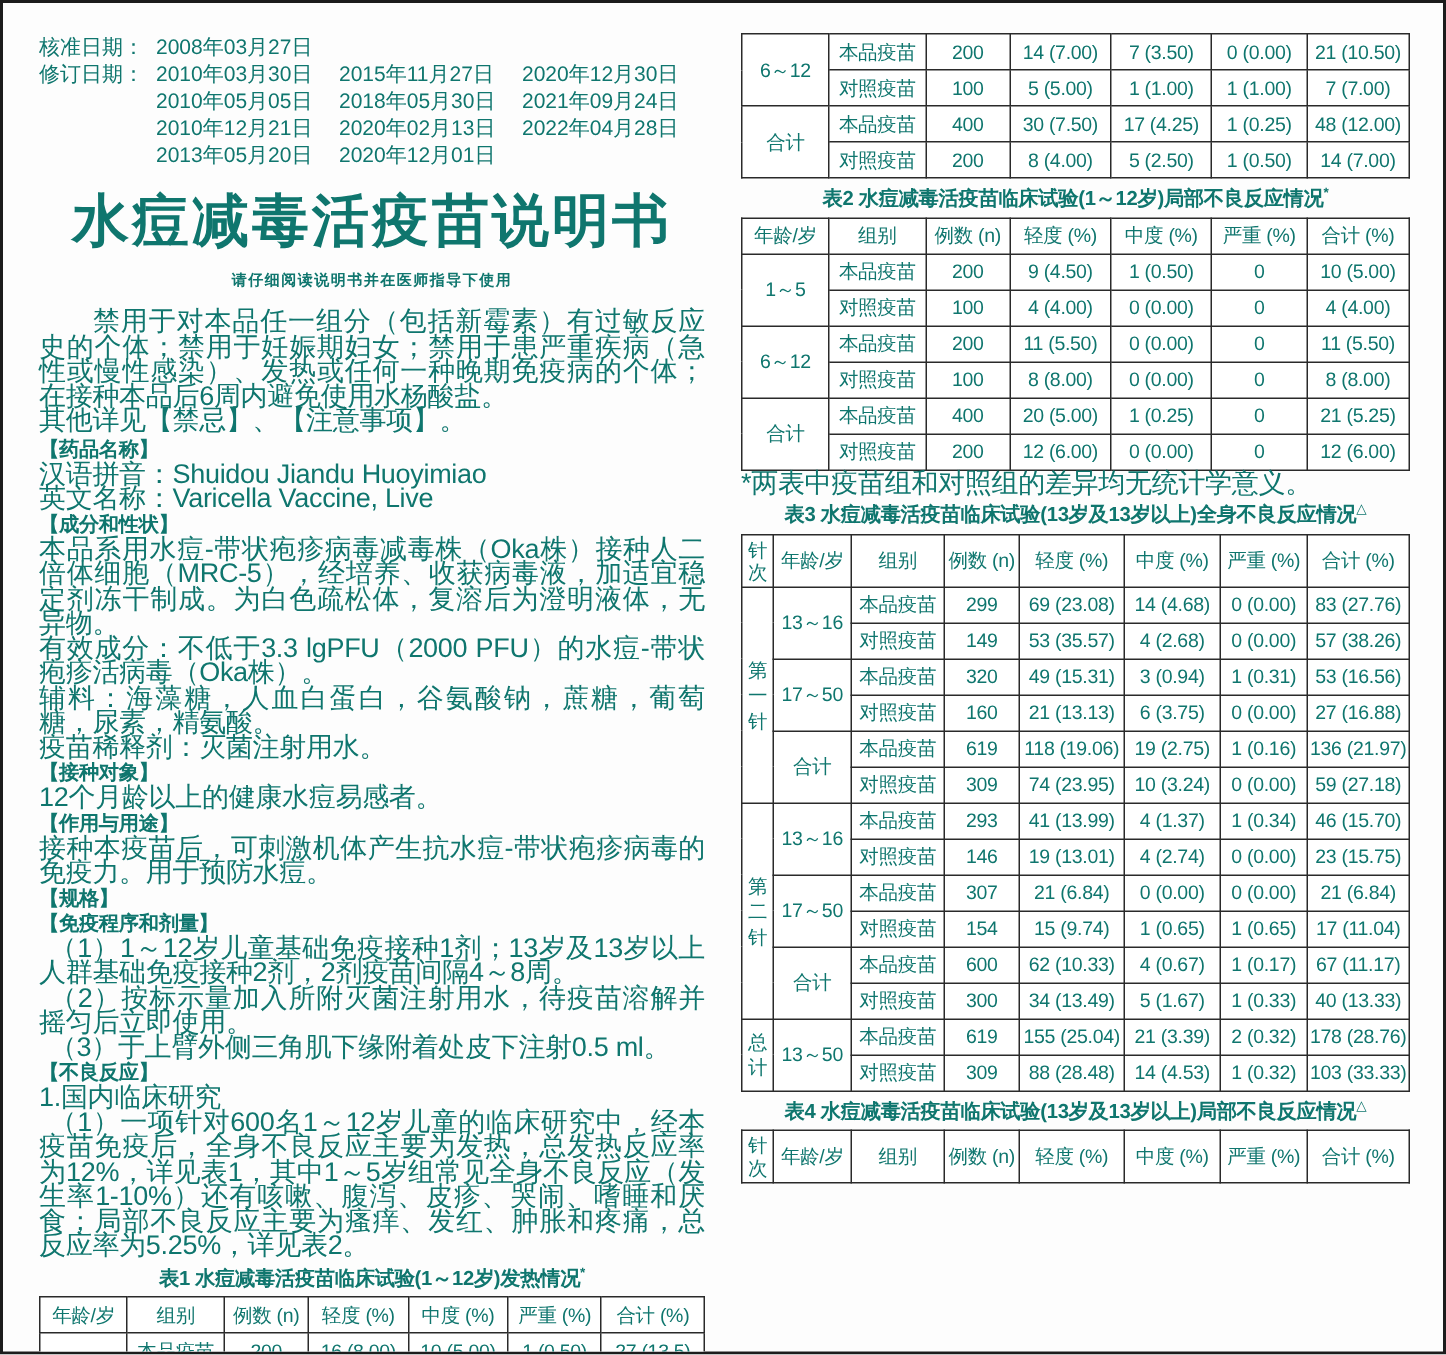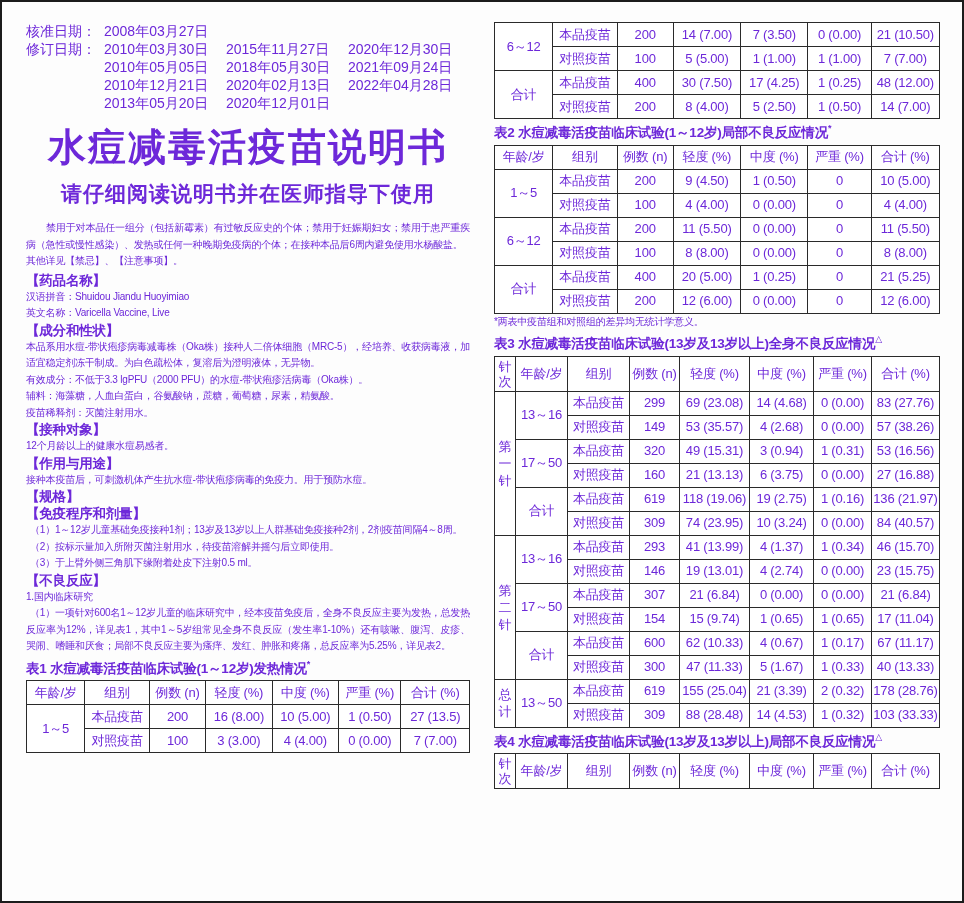--- a/index.html
+++ b/index.html
@@ -1,45 +1,45 @@
 <!DOCTYPE html>
 <html lang="zh"><head>
 <meta charset="utf-8">
 <style>
   html,body{margin:0;padding:0;background:#fff;}
   .page{
     position:relative;width:964px;height:903px;box-sizing:border-box;
     background:#fdfdfd;border:2px solid #1c1c1c;overflow:hidden;
-    font-family:"Liberation Sans","DejaVu Sans",sans-serif;color:#6d28d9;
+    font-family:"Liberation Sans","DejaVu Sans",sans-serif;color:#0f766e;
   }
   .columns{display:flex;padding:20px 0 0 24px;}
   .col-left{width:444px;margin-right:24px;}
   .col-right{width:446px;}
 
   
   .dates{font-size:14px;line-height:18px;margin-bottom:8px;font-weight:500;}
   .date-row{display:flex;align-items:flex-start;}
   .dlabel{width:78px;flex:0 0 78px;white-space:nowrap;}
   .dval{width:122px;}
   .dgrid{display:grid;grid-template-columns:122px 122px 122px;}
   .dcell{display:block;}
 
   
   .title{text-align:center;font-size:38px;font-weight:700;letter-spacing:2px;margin:10px 0 7px;}
-  .subtitle{text-align:center;font-size:21px;font-weight:600;letter-spacing:1px;margin-bottom:12px;}
+  .subtitle{text-align:center;font-size:10px;font-weight:600;letter-spacing:1px;margin-bottom:12px;}
 
   
-  .warn,.sline,.rpara,.rfoot{font-size:10px;line-height:16.5px;letter-spacing:-0.2px;text-align:justify;}
+  .warn,.sline,.rpara,.rfoot{font-size:18px;line-height:16.5px;letter-spacing:-0.2px;text-align:justify;}
   .warn.p1{text-indent:2em;}
   .shead{font-size:13.5px;line-height:17px;font-weight:700;letter-spacing:-0.2px;}
   .ind{text-indent:0.4em;}
   #sections{margin-top:2px;}
 
   
-  .tcaption{font-size:13.5px;font-weight:600;letter-spacing:-0.2px;margin:4px 0 3px;}
+  .tcaption{text-align:center;font-size:13.5px;font-weight:600;letter-spacing:-0.2px;margin:4px 0 3px;}
   .tcaption sup{font-size:9px;font-weight:600;}
   table.tbl{border-collapse:collapse;table-layout:fixed;width:100%;background:#fff;
     border:1.5px solid #2a2a2a;}
   .tbl th,.tbl td{border:1px solid #2a2a2a;text-align:center;font-size:13px;
     padding:3.5px 1px;line-height:16px;letter-spacing:-0.2px;overflow:hidden;}
   .tbl th{font-weight:500;white-space:nowrap;}
   .tbl8 th:first-child{white-space:normal;word-break:break-all;line-height:15px;padding:2px 1px;}
   .tbl td.vert{word-break:break-all;line-height:17px;padding:2px 1px;}
   .mt0{margin-top:0;}
 </style>
@@ -349,21 +349,21 @@
               <td>19 (2.75)</td>
               <td>1 (0.16)</td>
               <td>136 (21.97)</td>
             </tr>
             <tr>
               <td>对照疫苗</td>
               <td>309</td>
               <td>74 (23.95)</td>
               <td>10 (3.24)</td>
               <td>0 (0.00)</td>
-              <td>84 (40.57)</td>
+              <td>59 (27.18)</td>
             </tr>
             <tr>
               <td rowspan="6" class="vert">第二针</td>
               <td rowspan="2">13～16</td>
               <td>本品疫苗</td>
               <td>293</td>
               <td>41 (13.99)</td>
               <td>4 (1.37)</td>
               <td>1 (0.34)</td>
               <td>46 (15.70)</td>
@@ -398,21 +398,21 @@
               <td>本品疫苗</td>
               <td>600</td>
               <td>62 (10.33)</td>
               <td>4 (0.67)</td>
               <td>1 (0.17)</td>
               <td>67 (11.17)</td>
             </tr>
             <tr>
               <td>对照疫苗</td>
               <td>300</td>
-              <td>47 (11.33)</td>
+              <td>34 (13.49)</td>
               <td>5 (1.67)</td>
               <td>1 (0.33)</td>
               <td>40 (13.33)</td>
             </tr>
             <tr>
               <td rowspan="2" class="vert">总计</td>
               <td rowspan="2">13～50</td>
               <td>本品疫苗</td>
               <td>619</td>
               <td>155 (25.04)</td>

